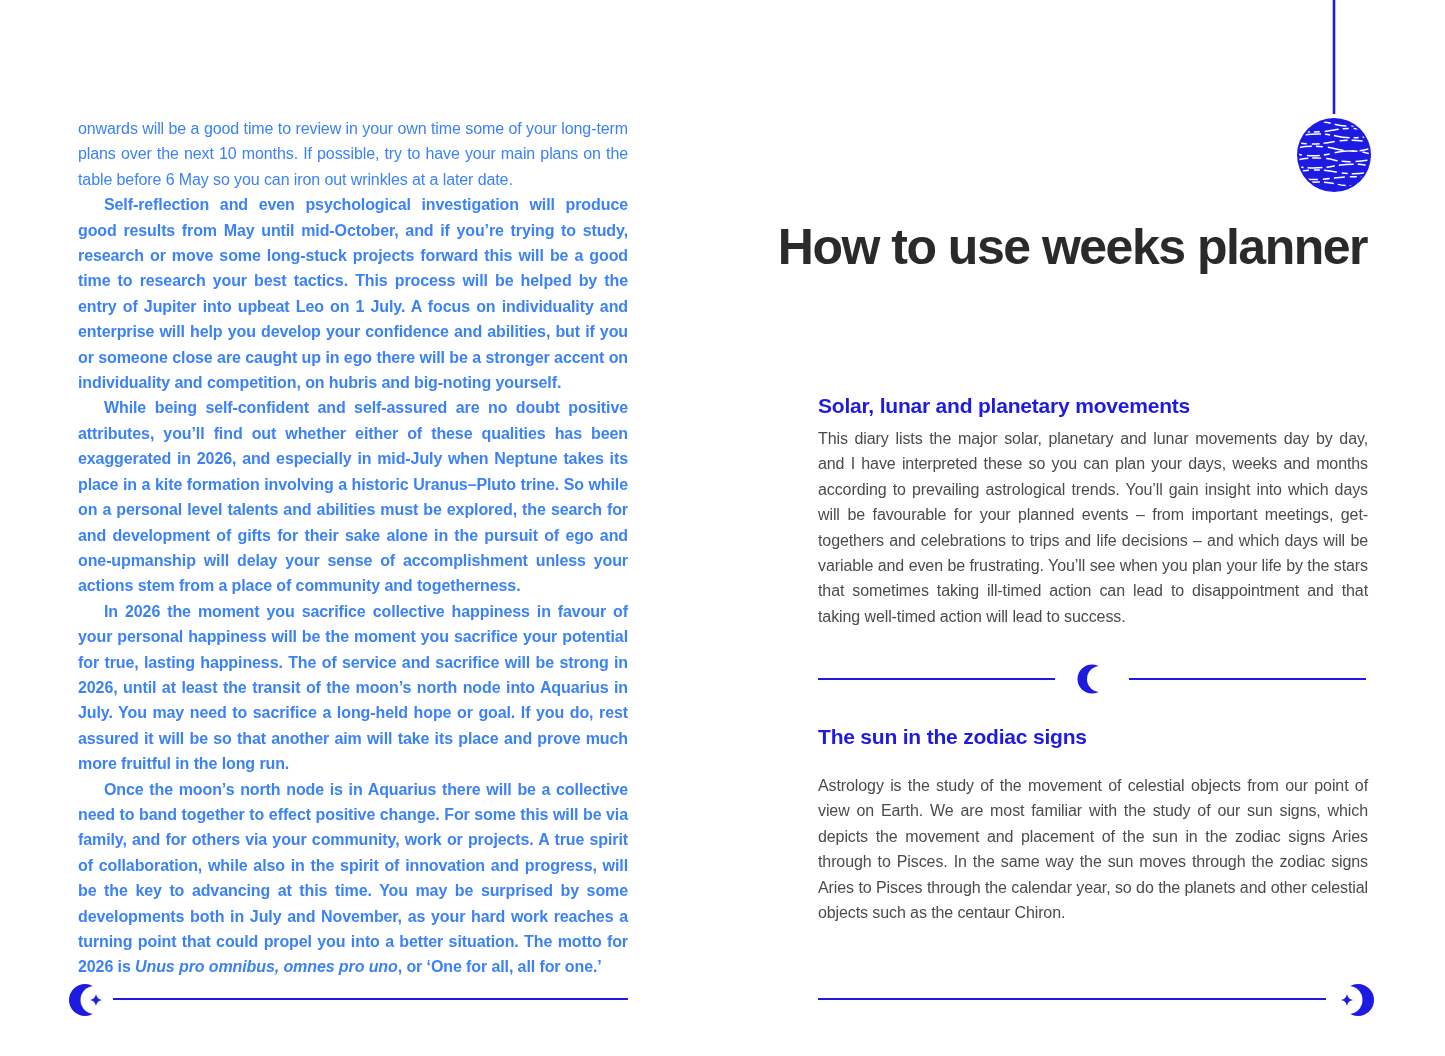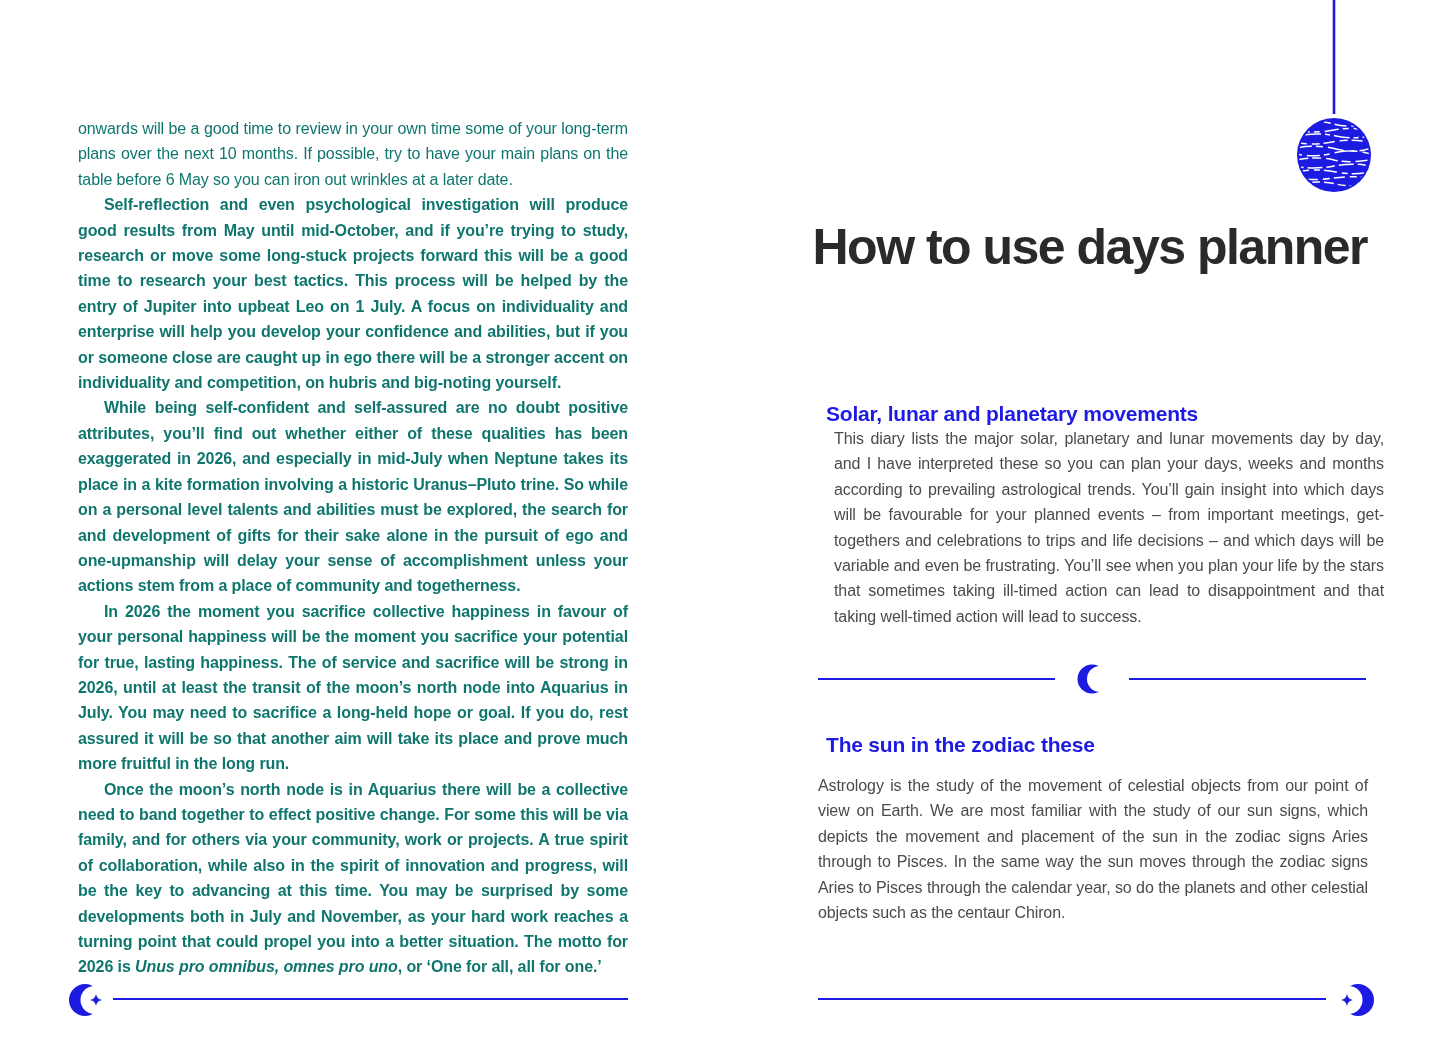--- a/index.html
+++ b/index.html
@@ -38,40 +38,40 @@
     line-height: 54px;
     font-weight: 700;
     letter-spacing: -1.5px;
     color: #2a2a2a;
     white-space: nowrap;
   }
   .section-heading {
     position: absolute;
     left: 818px;
     width: 550px;
-    margin: 8px;
+    margin: 0;
     font-size: 21px;
     line-height: 26px;
     font-weight: 700;
     color: var(--accent);
     letter-spacing: -0.2px;
   }
   .rule {
     position: absolute;
     height: 1.5px;
     background: var(--accent);
   }
   .orn { position: absolute; }
 </style>
 </head>
 <body>
 
 <div class="spread">
 
-  <div class="bodycol" style="left: 78px; top: 116px; color: #0f766e;">
+  <div class="bodycol" style="left: 78px; top: 116px; color: #3b82f6;">
       <p class="para"><span>onwards will be a good time to review in your own time some of your long-term plans over the next 10 months. If possible, try to have your main plans on the table before 6 May so you can iron out wrinkles at a later date.</span></p>
       <p class="para indent"><span>Self-reflection and even psychological investigation will produce good results from May until mid-October, and if you’re trying to study, research or move some long-stuck projects forward this will be a good time to research your best tactics. This process will be helped by the entry of Jupiter into upbeat Leo on 1 July. A focus on individuality and enterprise will help you develop your confidence and abilities, but if you or someone close are caught up in ego there will be a stronger accent on individuality and competition, on hubris and big-noting yourself.</span></p>
       <p class="para indent"><span>While being self-confident and self-assured are no doubt positive attributes, you’ll find out whether either of these qualities has been exaggerated in 2026, and especially in mid-July when Neptune takes its place in a kite formation involving a historic Uranus–Pluto trine. So while on a personal level talents and abilities must be explored, the search for and development of gifts for their sake alone in the pursuit of ego and one-upmanship will delay your sense of accomplishment unless your actions stem from a place of community and togetherness.</span></p>
       <p class="para indent"><span>In 2026 the moment you sacrifice collective happiness in favour of your personal happiness will be the moment you sacrifice your potential for true, lasting happiness. The of service and sacrifice will be strong in 2026, until at least the transit of the moon’s north node into Aquarius in July. You may need to sacrifice a long-held hope or goal. If you do, rest assured it will be so that another aim will take its place and prove much more fruitful in the long run.</span></p>
       <p class="para indent"><span>Once the moon’s north node is in Aquarius there will be a collective need to band together to effect positive change. For some this will be via family, and for others via your community, work or projects. A true spirit of collaboration, while also in the spirit of innovation and progress, will be the key to advancing at this time. You may be surprised by some developments both in July and November, as your hard work reaches a turning point that could propel you into a better situation. The motto for 2026 is </span><span class="em">Unus pro omnibus, omnes pro uno</span><span>, or ‘One for all, all for one.’</span></p>
     </div>
 
   <svg class="orn" style="left:69px; top:981px;" width="38" height="38" viewBox="0 0 38 38">
     <circle cx="16" cy="19" r="16" class="ac-fill" fill="#1d1ae2"></circle>
     <circle cx="25.5" cy="19" r="14" fill="#ffffff"></circle>
@@ -95,35 +95,35 @@
       <path d="M 2 148 q 20 -4 40 1 t 38 -2" stroke-dasharray="16 4 7 5"></path>
       <path d="M 2 154 q 18 4 38 -1 t 40 2" stroke-dasharray="6 5 13 4"></path>
       <path d="M 2 160 q 22 -4 38 0 t 40 -1" stroke-dasharray="12 4 9 5"></path>
       <path d="M 2 166 q 16 4 38 0 t 40 1" stroke-dasharray="8 4 15 4"></path>
       <path d="M 2 172 q 20 -4 40 0 t 38 -1" stroke-dasharray="13 5 6 4"></path>
       <path d="M 2 178 q 18 3 38 0 t 40 1" stroke-dasharray="7 4 11 5"></path>
       <path d="M 4 184 q 20 -4 38 0 t 38 -1" stroke-dasharray="10 4 8 4"></path>
     </g>
   </svg>
 
-  <h1 class="page-title" style="color: rgb(42, 42, 42);">How to use days planner</h1>
+  <h1 class="page-title" style="color: rgb(42, 42, 42);">How to use weeks planner</h1>
 
   <h2 class="section-heading" style="top:393px;">Solar, lunar and planetary movements</h2>
-  <div class="bodycol" style="left: 818px; top: 426px; color: rgb(75, 75, 75); margin-left: 16px;">
+  <div class="bodycol" style="left: 818px; top: 426px; color: rgb(75, 75, 75);">
     <p class="para">This diary lists the major solar, planetary and lunar movements day by day, and I have interpreted these so you can plan your days, weeks and months according to prevailing astrological trends. You’ll gain insight into which days will be favourable for your planned events – from important meetings, get-togethers and celebrations to trips and life decisions – and which days will be variable and even be frustrating. You’ll see when you plan your life by the stars that sometimes taking ill-timed action can lead to disappointment and that taking well-timed action will lead to success.</p>
   </div>
 
   <div class="rule" style="left:818px; top:678px; width:237px;"></div>
   <svg class="orn" style="left:1077px; top:662px;" width="34" height="34" viewBox="0 0 34 34">
     <circle cx="15" cy="17" r="14.5" class="ac-fill" fill="#1d1ae2"></circle>
     <circle cx="23" cy="17" r="13" fill="#ffffff"></circle>
   </svg>
   <div class="rule" style="left:1129px; top:678px; width:237px;"></div>
 
-  <h2 class="section-heading" style="top:724px;">The sun in the zodiac these</h2>
+  <h2 class="section-heading" style="top:724px;">The sun in the zodiac signs</h2>
   <div class="bodycol" style="left: 818px; top: 757px; color: rgb(75, 75, 75); margin-top: 16px;">
     <p class="para">Astrology is the study of the movement of celestial objects from our point of view on Earth. We are most familiar with the study of our sun signs, which depicts the movement and placement of the sun in the zodiac signs Aries through to Pisces. In the same way the sun moves through the zodiac signs Aries to Pisces through the calendar year, so do the planets and other celestial objects such as the centaur Chiron.</p>
   </div>
 
   <div class="rule" style="left:818px; top:998px; width:508px;"></div>
   <svg class="orn" style="left:1336px; top:981px;" width="38" height="38" viewBox="0 0 38 38">
     <circle cx="22" cy="19" r="16" class="ac-fill" fill="#1d1ae2"></circle>
     <circle cx="12.5" cy="19" r="14" fill="#ffffff"></circle>
     <path class="ac-fill" transform="translate(11,19) scale(0.85)" d="M 0 -7 C 1.2 -2.5 2.5 -1.2 7 0 C 2.5 1.2 1.2 2.5 0 7 C -1.2 2.5 -2.5 1.2 -7 0 C -2.5 -1.2 -1.2 -2.5 0 -7 Z" fill="#1d1ae2"></path>
   </svg>

